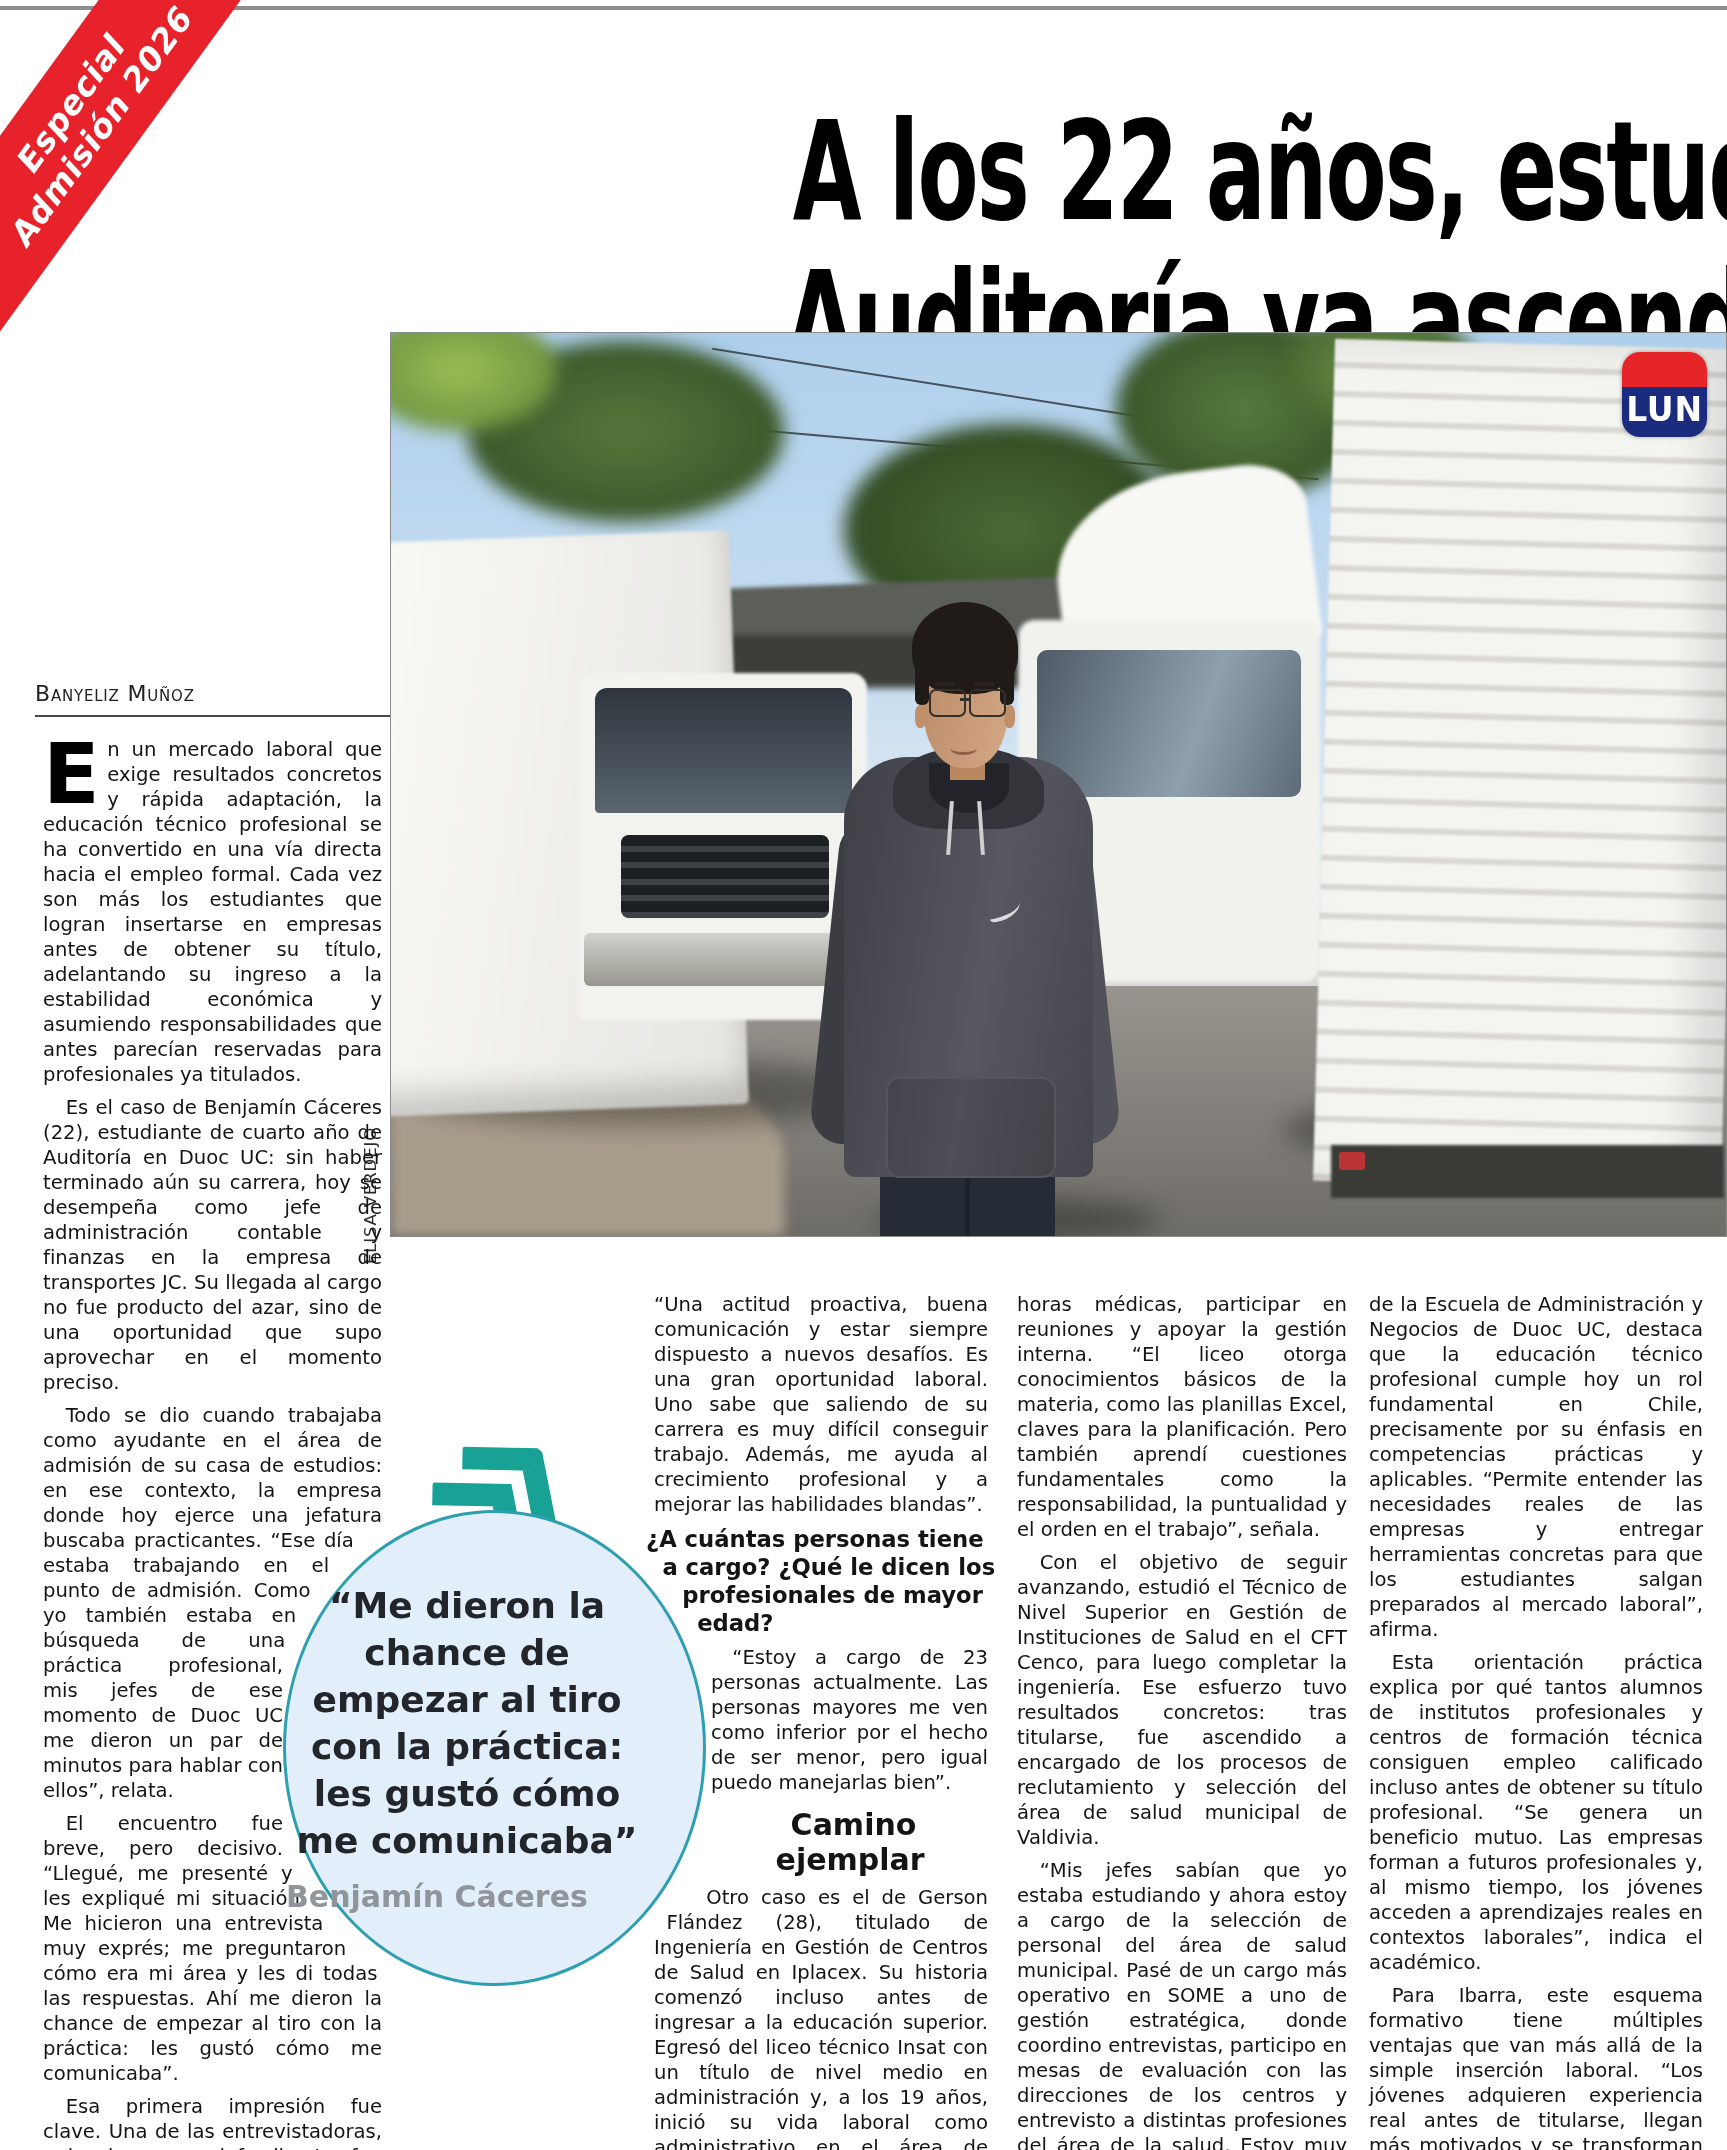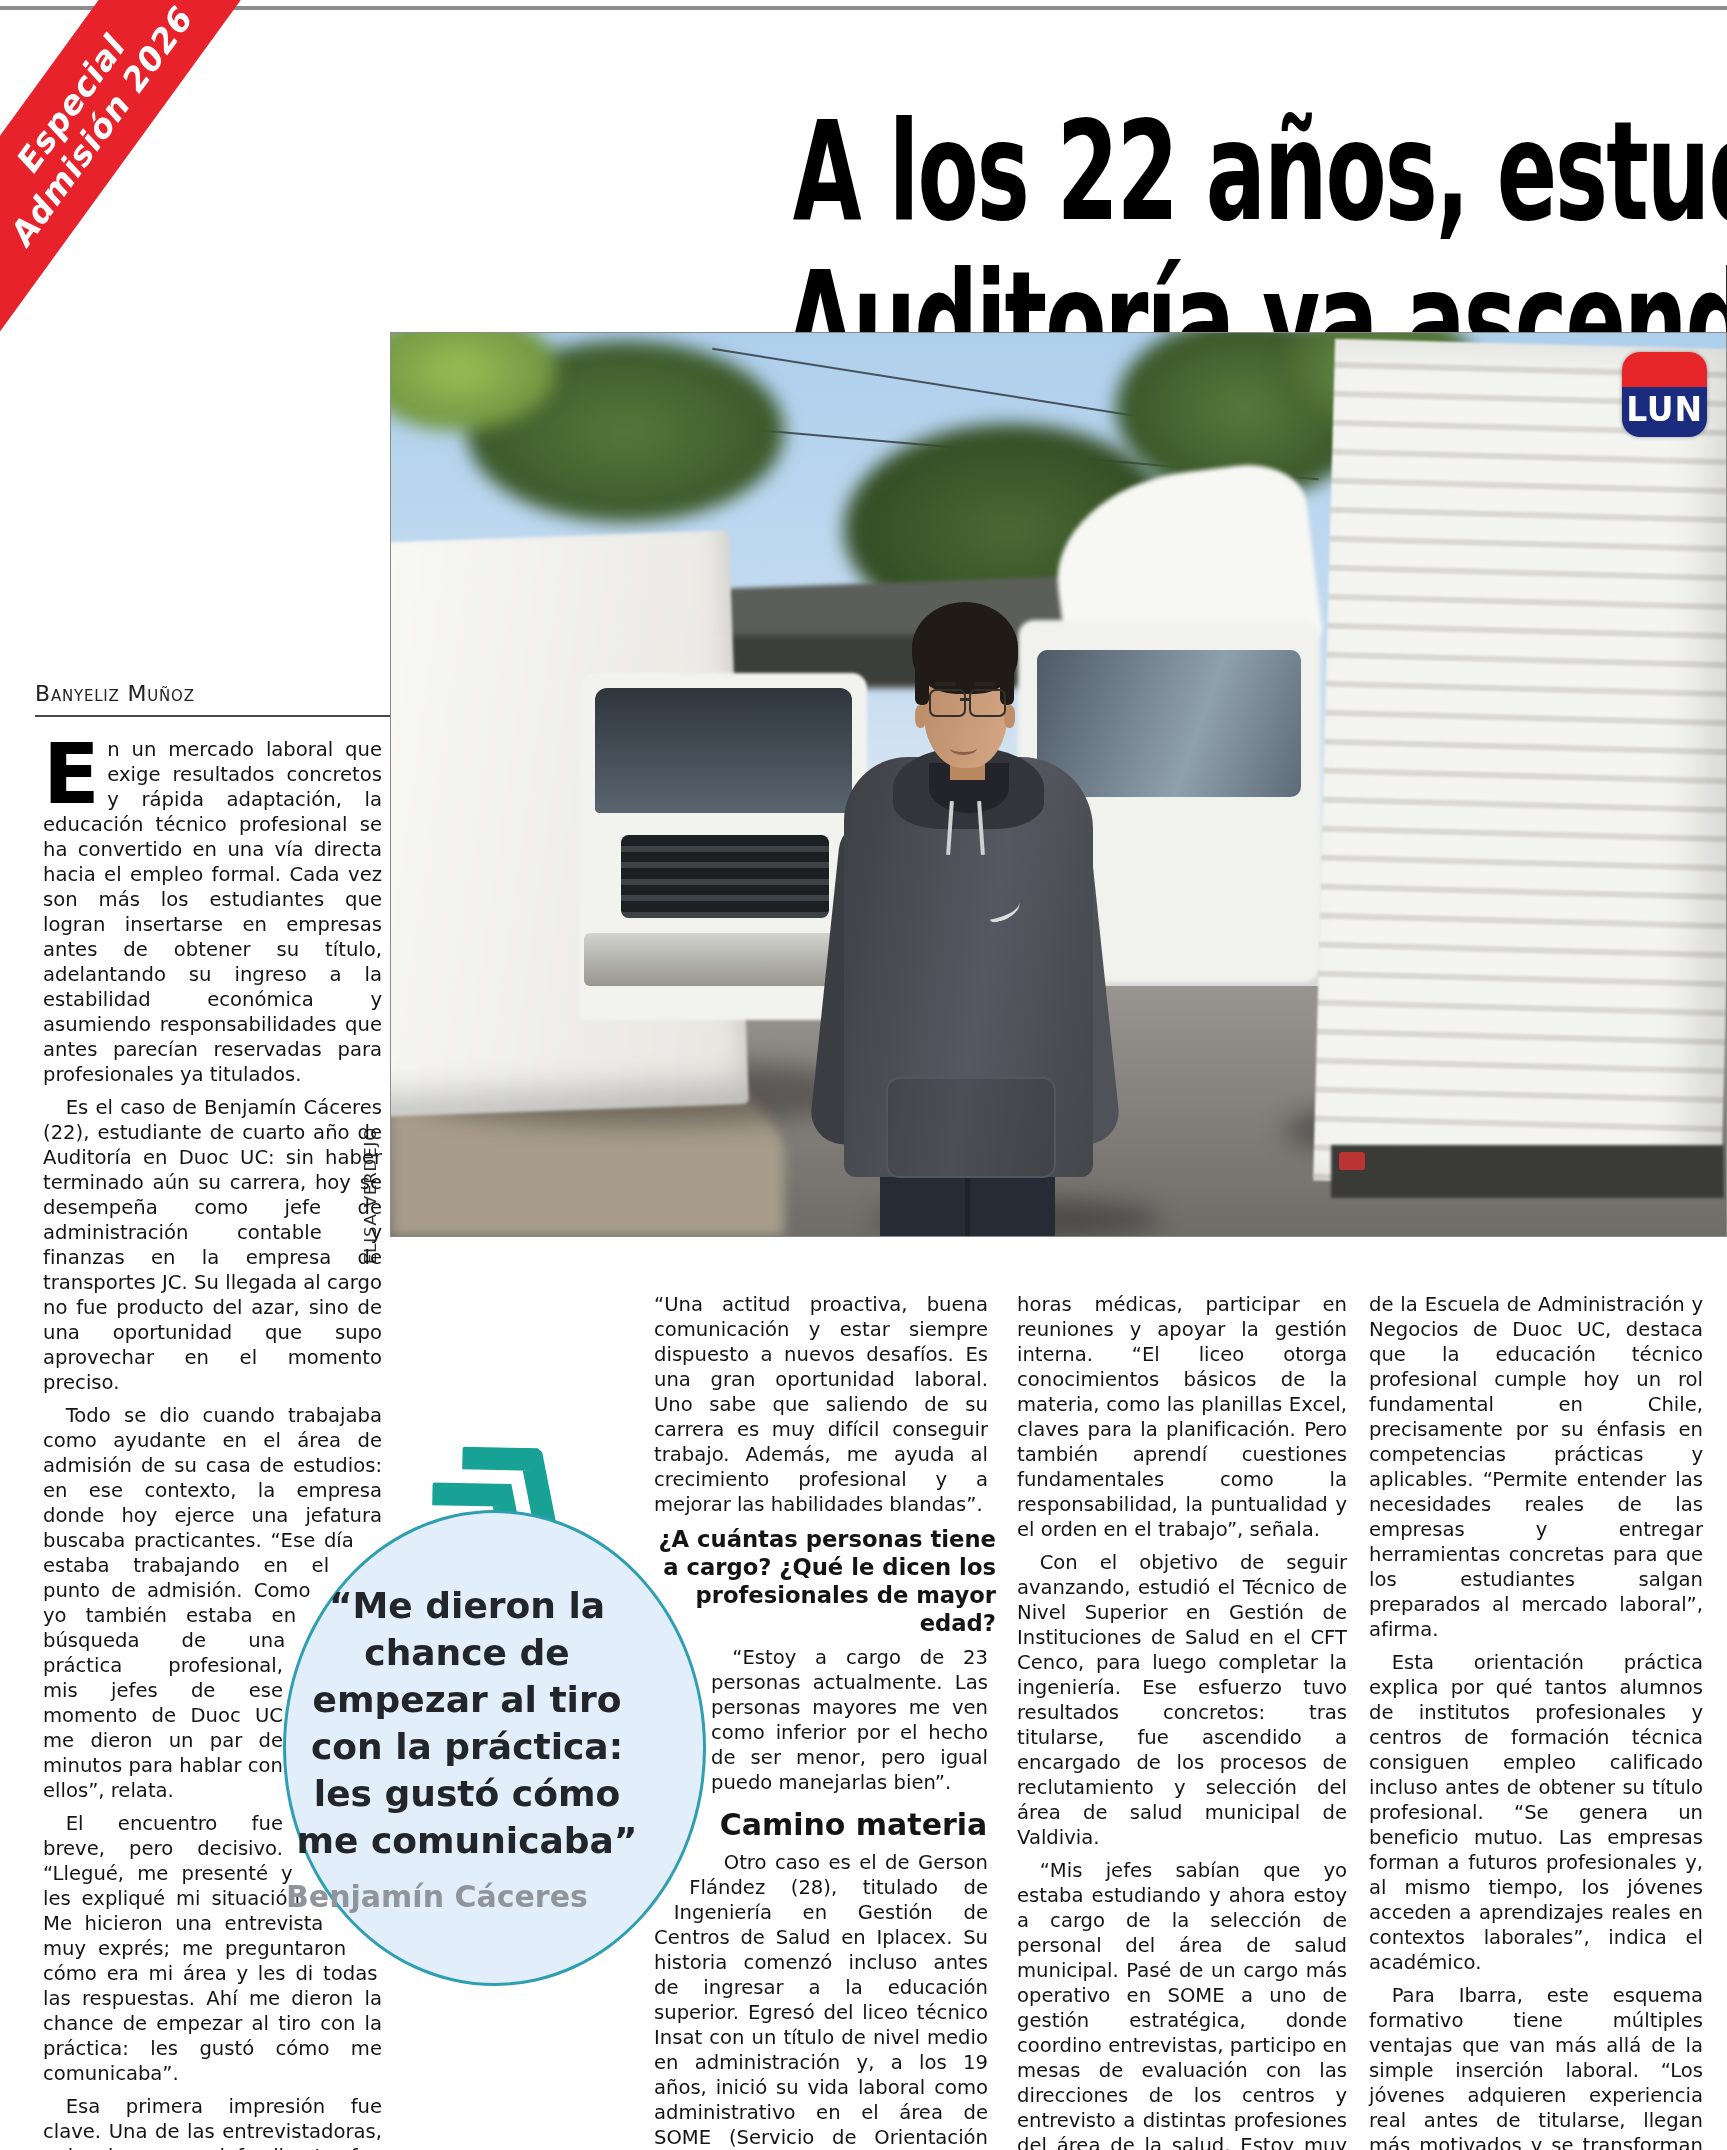--- a/index.html
+++ b/index.html
@@ -37,21 +37,21 @@
   .col3 { top:1284px; left:1009px; width:346px; }
   .col4 { top:1284px; left:1361px; width:350px; }
 
   .col1 .wrapper-spacer { float:right; width:107px; height:1269px;
         shape-outside: ellipse(227px 249px at 212px 1019px); }
   .col2 .wrapper-spacer { float:left; width:65px; height:725px;
         shape-outside: ellipse(227px 249px at -152px 464px); }
 
   .para { margin:8px; }
   .para.indent { text-indent:22.7px; }
-  .para.question { font-weight:bold; font-size:22.7px; line-height:28px; margin:1.5px 0; text-align:right; }
+  .para.question { font-weight:bold; font-size:22.7px; line-height:28px; margin:1.5px 0; text-align:left; }
   .para.heading { font-weight:bold; font-size:30px; line-height:35px; text-align:center;
                   margin:12px 0 6px; }
   .para.drop::first-letter { float:left; font-size:83px; line-height:66px; font-weight:bold;
                   padding:4.5px 7.6px 0 0; color:#000; }
 
   
   .quote-circle { position:absolute; left:283px; top:1510px; width:423px; height:476px;
                   border-radius:50%; background:#e2eefa; border:3px solid #2e9fb0;
                   display:flex; flex-direction:column; align-items:flex-start; justify-content:center;
                   text-align:center; box-sizing:border-box; }
@@ -237,21 +237,21 @@
       <p class="para indent">Todo se dio cuando trabajaba como ayudante en el área de admisión de su casa de estudios: en ese contexto, la empresa donde hoy ejerce una jefatura buscaba practicantes. “Ese día estaba trabajando en el punto de admisión. Como yo también estaba en búsqueda de una práctica profesional, mis jefes de ese momento de Duoc UC me dieron un par de minutos para hablar con ellos”, relata.</p>
       <p class="para indent">El encuentro fue breve, pero decisivo. “Llegué, me presenté y les expliqué mi situación. Me hicieron una entrevista muy exprés; me preguntaron cómo era mi área y les di todas las respuestas. Ahí me dieron la chance de empezar al tiro con la práctica: les gustó cómo me comunicaba”.</p>
       <p class="para indent">Esa primera impresión fue clave. Una de las entrevistadoras, quien hoy es su jefa directa, fue clara respecto al perfil que buscaban. “Querían a una persona proactiva y que hiciera no solo una cosa, sino varias. Le gustó cómo trabajaba y cómo me expresaba, por eso yo creo que me aceptó”, cuenta Cáceres.</p>
     </div>
   <div class="col col2">
     <div class="wrapper-spacer"></div>
 
   <p class="para">“Una actitud proactiva, buena comunicación y estar siempre dispuesto a nuevos desafíos. Es una gran oportunidad laboral. Uno sabe que saliendo de su carrera es muy difícil conseguir trabajo. Además, me ayuda al crecimiento profesional y a mejorar las habilidades blandas”.</p>
       <p class="para question">¿A cuántas personas tiene a cargo? ¿Qué le dicen los profesionales de mayor edad?</p>
       <p class="para indent">“Estoy a cargo de 23 personas actualmente. Las personas mayores me ven como inferior por el hecho de ser menor, pero igual puedo manejarlas bien”.</p>
-      <p class="para heading">Camino materia</p>
+      <p class="para heading">Camino ejemplar</p>
       <p class="para indent">Otro caso es el de Gerson Flández (28), titulado de Ingeniería en Gestión de Centros de Salud en Iplacex. Su historia comenzó incluso antes de ingresar a la educación superior. Egresó del liceo técnico Insat con un título de nivel medio en administración y, a los 19 años, inició su vida laboral como administrativo en el área de SOME (Servicio de Orientación Médica Estadística) del Cesfam de Valdivia.</p>
     </div>
   <div class="col col3">
 
   <p class="para">horas médicas, participar en reuniones y apoyar la gestión interna. “El liceo otorga conocimientos básicos de la materia, como las planillas Excel, claves para la planificación. Pero también aprendí cuestiones fundamentales como la responsabilidad, la puntualidad y el orden en el trabajo”, señala.</p>
       <p class="para indent">Con el objetivo de seguir avanzando, estudió el Técnico de Nivel Superior en Gestión de Instituciones de Salud en el CFT Cenco, para luego completar la ingeniería. Ese esfuerzo tuvo resultados concretos: tras titularse, fue ascendido a encargado de los procesos de reclutamiento y selección del área de salud municipal de Valdivia.</p>
       <p class="para indent">“Mis jefes sabían que yo estaba estudiando y ahora estoy a cargo de la selección de personal del área de salud municipal. Pasé de un cargo más operativo en SOME a uno de gestión estratégica, donde coordino entrevistas, participo en mesas de evaluación con las direcciones de los centros y entrevisto a distintas profesiones del área de la salud. Estoy muy agradecido de Dios por estos años en la salud municipal”, recalca.</p>
     </div>
   <div class="col col4">
 

